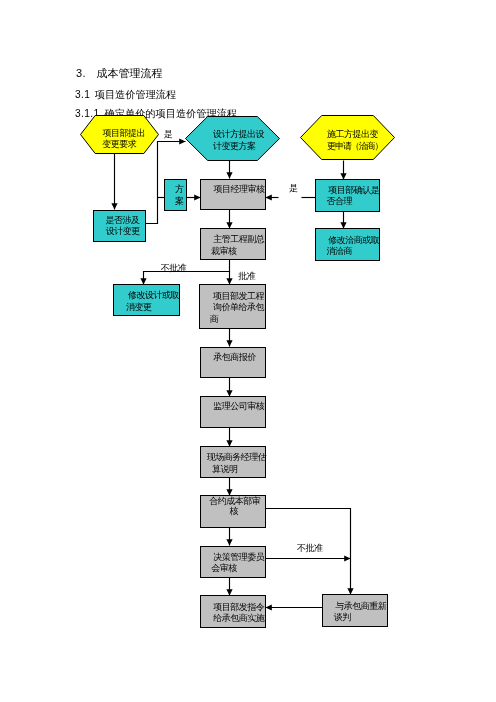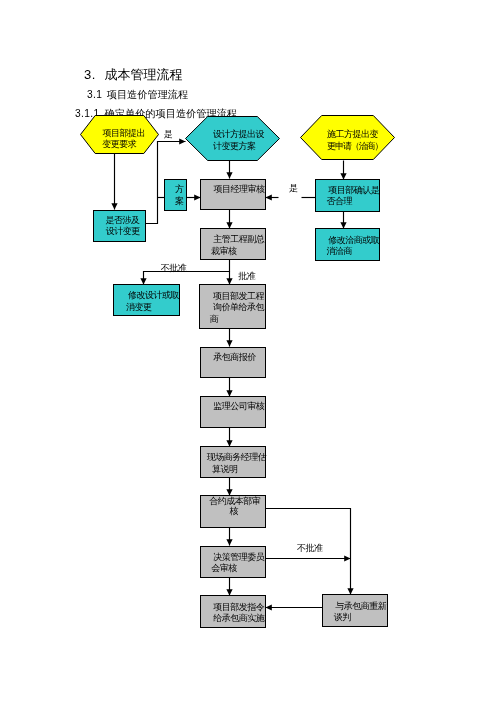--- a/index.html
+++ b/index.html
@@ -4,23 +4,23 @@
 <title>cost-management-flow</title>
 <style>
   html,body{margin:0;padding:0;background:#ffffff;}
   body{width:496px;height:702px;position:relative;overflow:hidden;
        font-family:"Liberation Serif",serif;}
   #page{position:absolute;left:0;top:0;width:496px;height:702px;background:#fff;}
 
   .heading{position:absolute;white-space:nowrap;color:#000;will-change:transform;
            font-family:"Liberation Sans",sans-serif;}
   .heading .num{display:inline-block;}
-  #heading-1{left:84px;top:65.9px;font-size:13px;font-weight:normal;}
+  #heading-1{left:76px;top:65.9px;font-size:11px;font-weight:normal;}
   #heading-1 .num{width:20.4px;letter-spacing:0.5px;}
-  #heading-2{left:75.3px;top:88.1px;font-size:10.2px;margin-left:12px;}
+  #heading-2{left:75.3px;top:88.1px;font-size:10.2px;}
   #heading-2 .num{width:19.7px;letter-spacing:0.4px;}
   #heading-3{left:75.3px;top:102.1px;font-size:10.2px;}
   #heading-3 .num{width:29.6px;letter-spacing:0.35px;margin-top:6px;}
 
   svg#flow{position:absolute;left:0;top:0;width:496px;height:702px;overflow:visible;}
   svg#flow .shape{stroke:#000;stroke-width:1;}
   svg#flow .gray{fill:#c0c0c0;}
   svg#flow .cyan{fill:#33cccc;}
   svg#flow .yellow{fill:#ffff00;}
   svg#flow .conn{stroke:#000;stroke-width:1.15;fill:none;stroke-linecap:butt;}

